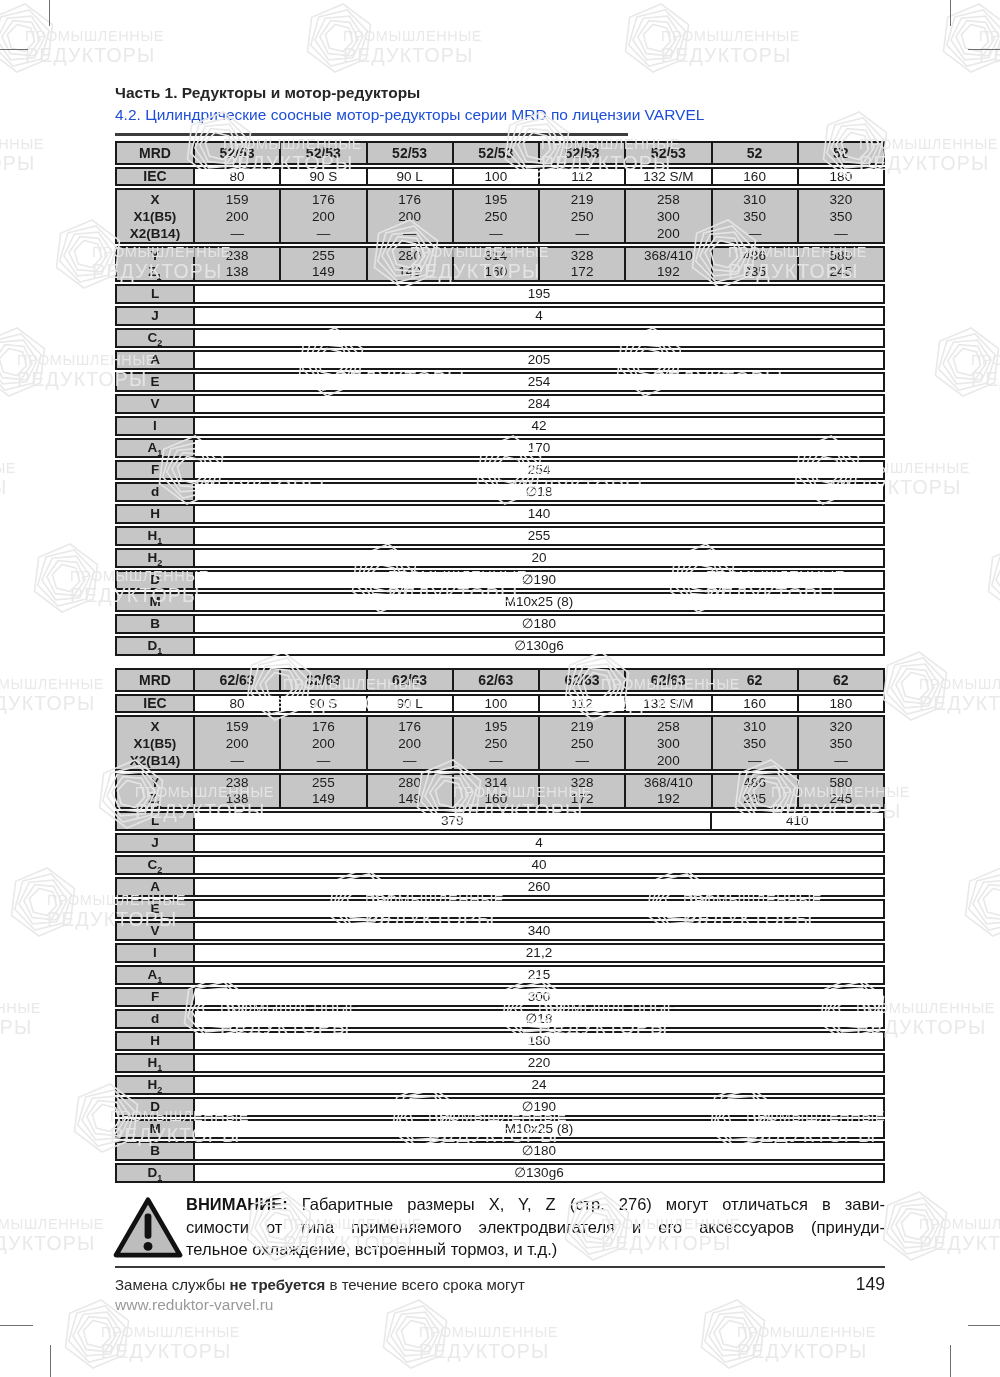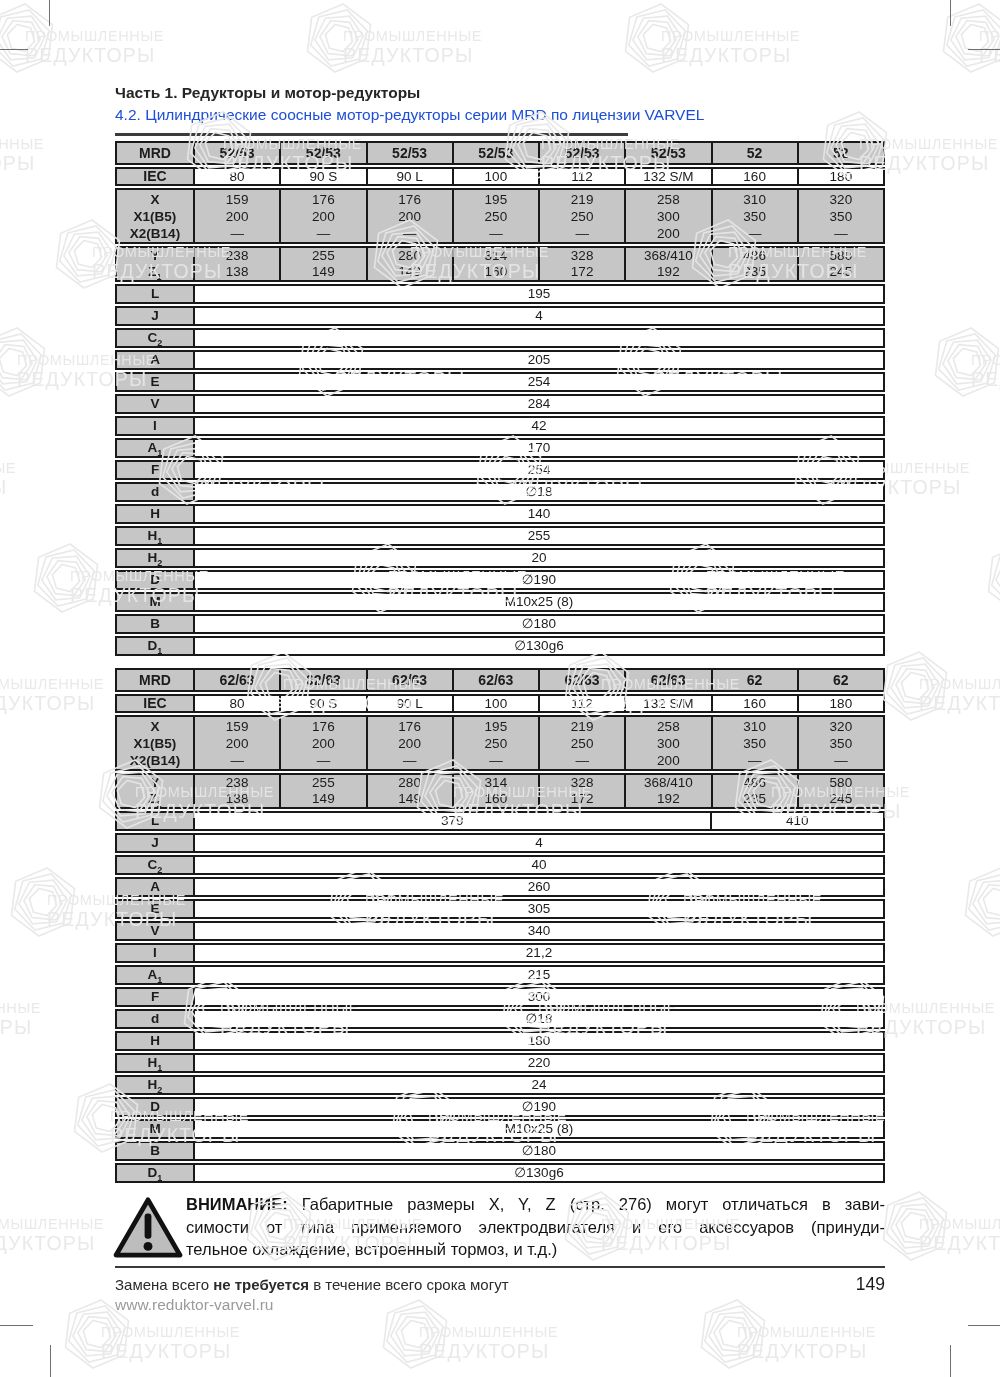--- a/index.html
+++ b/index.html
@@ -910,21 +910,20 @@
         <div class="trow r-sm">
           <div class="lc">
             <span>A</span>
           </div>
           <div class="dc span8">260</div>
         </div>
         <div class="trow r-sm">
           <div class="lc">
             <span>E</span>
           </div>
-          <div class="dc span8">305</div>
         </div>
         <div class="trow r-sm">
           <div class="lc">
             <span>V</span>
           </div>
           <div class="dc span8">340</div>
         </div>
         <div class="trow r-sm">
           <div class="lc">
             <span>I</span>
@@ -1001,21 +1000,21 @@
       </svg>
       <div class="warn-text">
         <div class="wline just"><b>ВНИМАНИЕ:</b><span> Габаритные размеры X, Y, Z (стр. 276) могут отличаться в зави-</span></div>
         <div class="wline just">симости от типа применяемого электродвигателя и его аксессуаров (принуди-</div>
         <div class="wline">тельное охлаждение, встроенный тормоз, и т.д.)</div>
       </div>
     </div>
 
     <div class="frule"></div>
     <div class="fline">
-      <span><span>Замена всего </span><b>не требуется</b><span> в течение всего срока могут</span></span>
+      <span><span>Замена службы </span><b>не требуется</b><span> в течение всего срока могут</span></span>
       <span class="pageno">149</span>
     </div>
     <div class="url">www.reduktor-varvel.ru</div>
 
   </div>
 
   <div id="wm-over" class="layer">
       <div class="wm" style="left: -15px; top: 2px;">
         <svg viewBox="0 0 40 40">
           <polygon points="37.5,12.6 35.2,31.5 17.7,38.9 2.5,27.4 4.8,8.5 22.3,1.1" fill="none" stroke="currentColor" stroke-width="0.9"></polygon>

